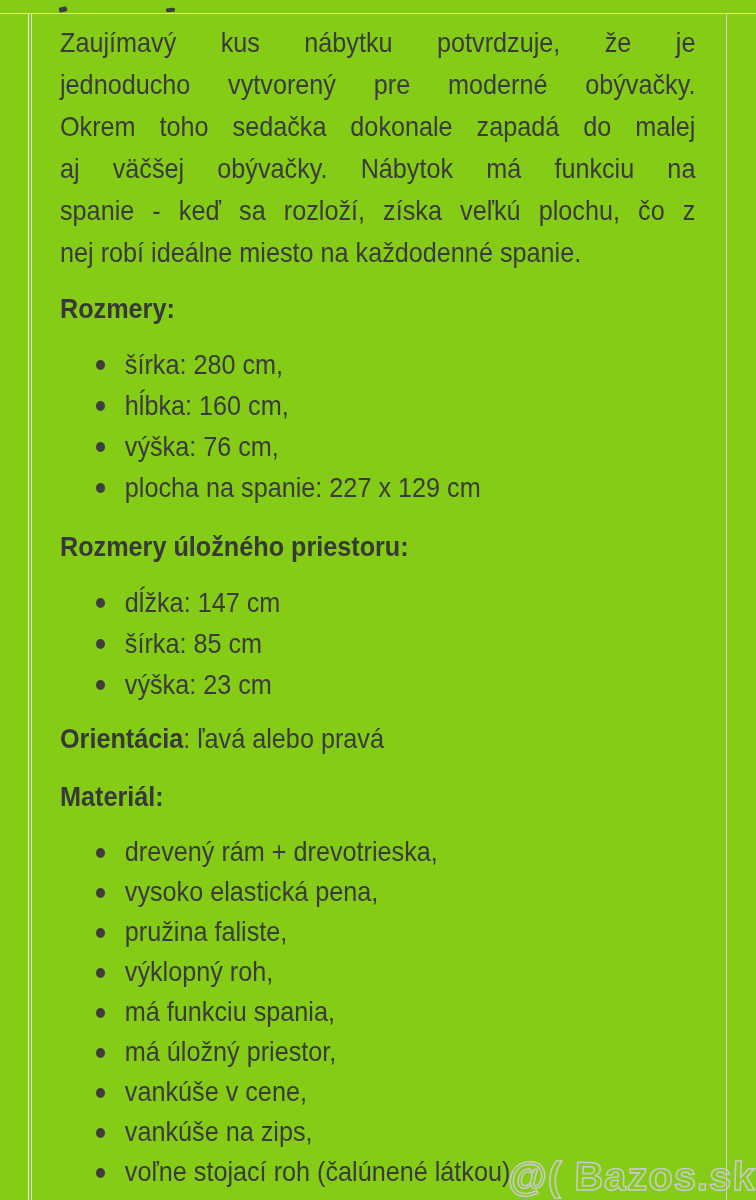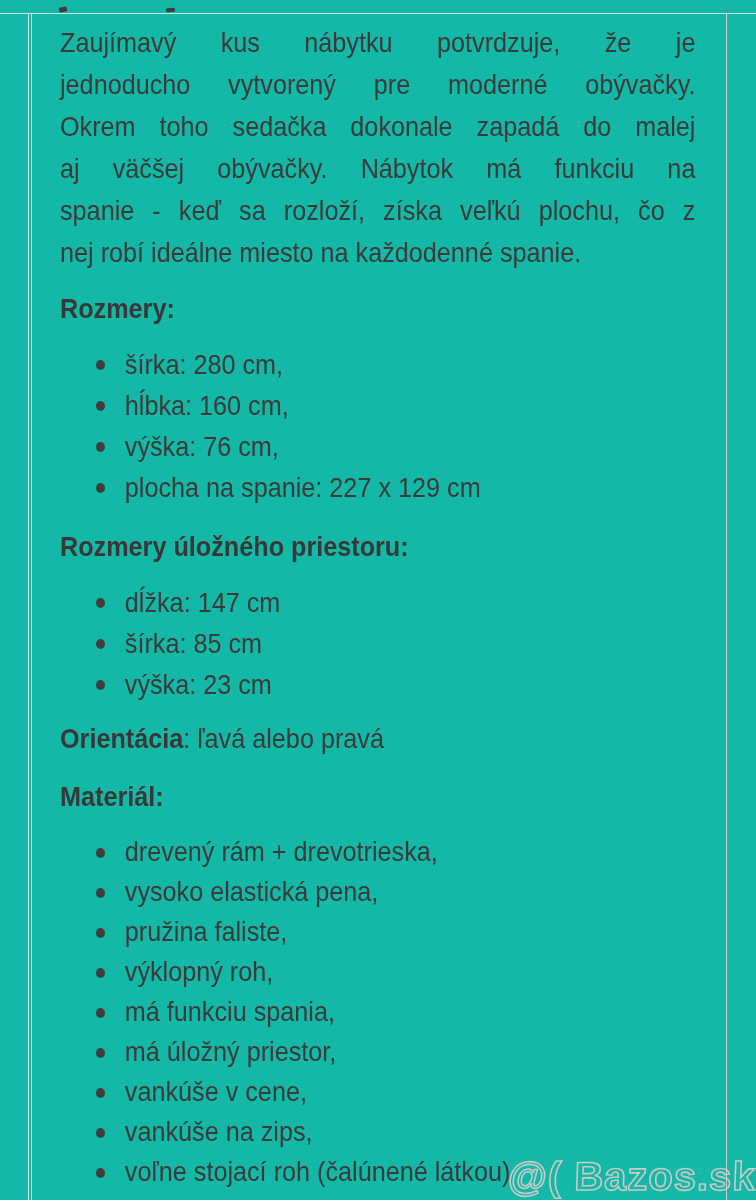--- a/index.html
+++ b/index.html
@@ -1,20 +1,20 @@
 <!DOCTYPE html>
 <html><head>
 <meta charset="utf-8">
 <style>
   html,body{margin:0;padding:0;}
   body{
     width:756px;height:1200px;overflow:hidden;background:#ffffff;
     font-family:"Liberation Sans","DejaVu Sans",sans-serif;
   }
-  .page{position:relative;width:756px;height:1200px;background:#14b8a6;color:#3b3b3b;}
+  .page{position:relative;width:756px;height:1200px;background:#84cc16;color:#3b3b3b;}
 
   
   .hline{position:absolute;left:0;top:13px;width:756px;height:1px;background:#dcdcdc;}
   .vline{position:absolute;top:14px;bottom:0;width:1px;}
   .vl-a{left:28px;background:#e5e5e5;}
   .vl-b{left:31px;background:#d9d9d9;}
   .vl-r{left:726px;background:#d0d0d0;}
 
   
   .frag{position:absolute;background:#3e3e3e;border-radius:1.5px;}

